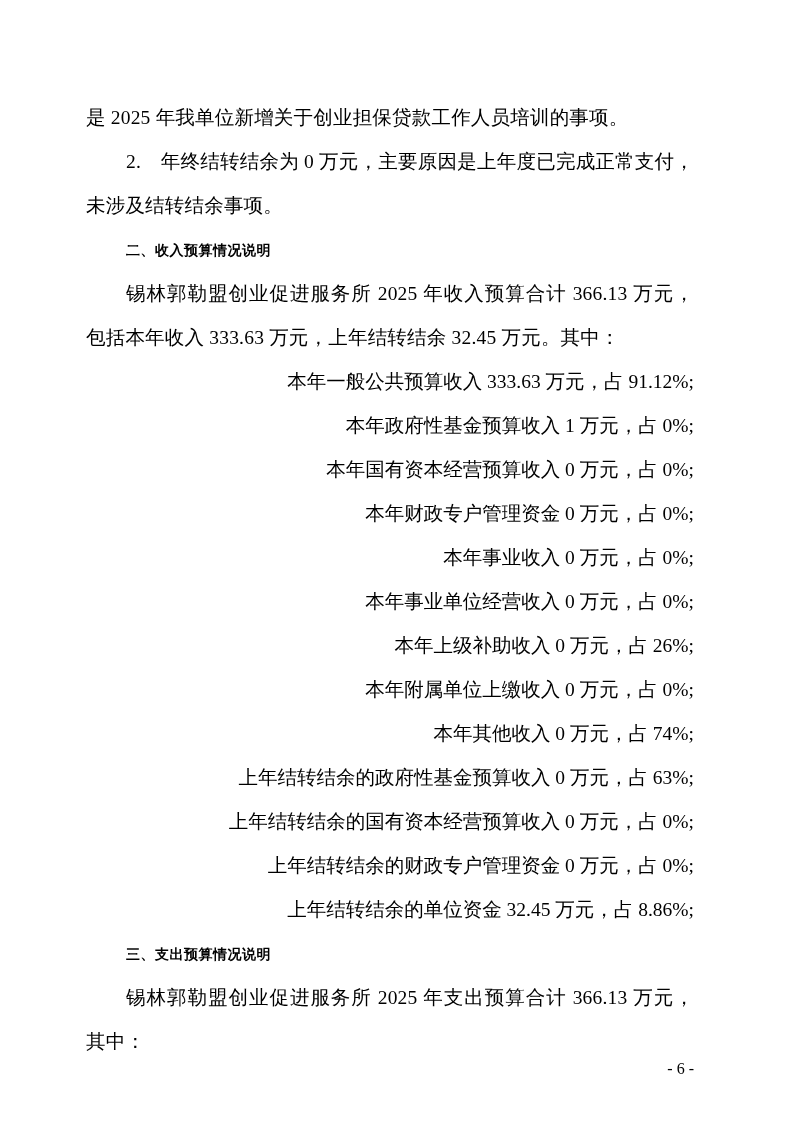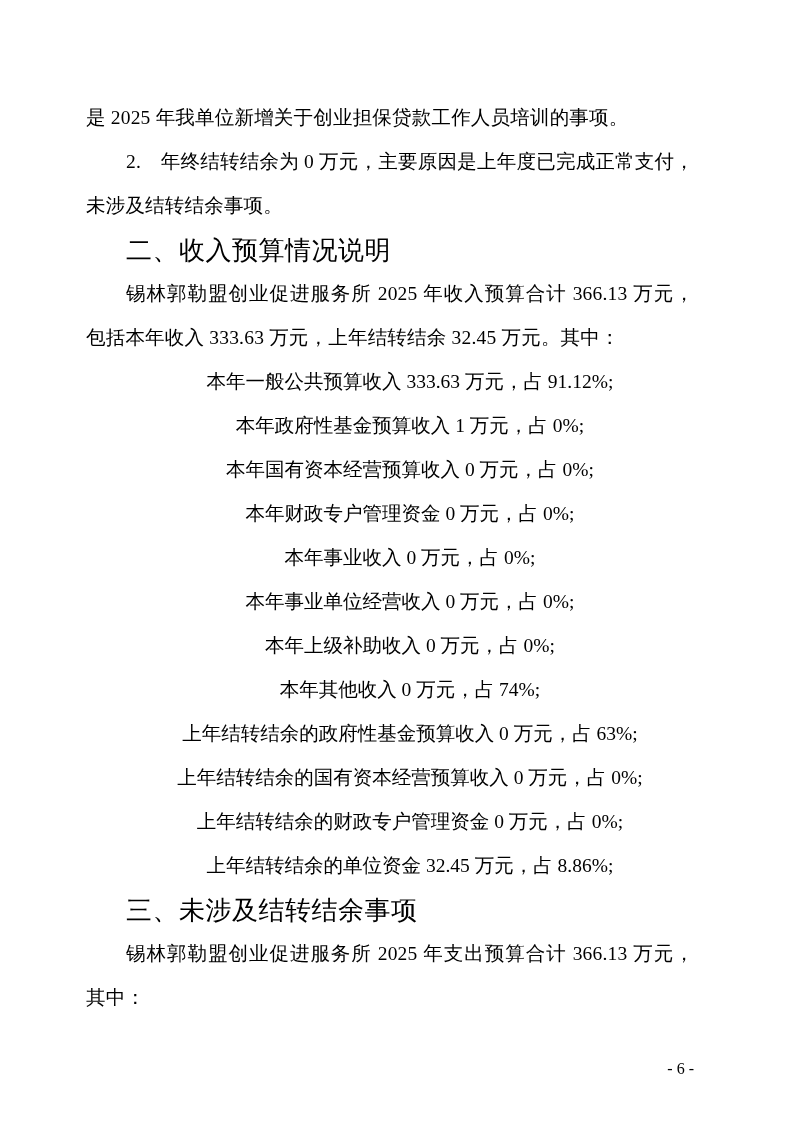--- a/index.html
+++ b/index.html
@@ -29,31 +29,31 @@
     text-align: justify;
     text-justify: inter-ideograph;
     letter-spacing: 0.2px;
   }
   .indent {
     text-indent: 40px;
     font-family: Liberation Serif, serif;
   }
   .heading {
     margin: 0;
-    font-weight: normal;
+    font-weight: bold;
     text-indent: 40px;
-    font-size: 26px;
+    font-size: 14px;
     line-height: 44px;
     font-family: "Liberation Sans", "DejaVu Sans", sans-serif;
     letter-spacing: 0.5px;
   }
   .list-line {
     margin: 0;
     text-indent: 40px;
-    text-align: center;
+    text-align: right;
   }
   .page-number {
     position: absolute;
     right: 86px;
     bottom: 44px;
     font-size: 16px;
     font-family: "Liberation Serif", "DejaVu Serif", serif;
     color: #000000;
   }
 </style>
@@ -70,27 +70,28 @@
     <p class="heading">二、收入预算情况说明</p>
 
     <p class="para indent">锡林郭勒盟创业促进服务所 2025 年收入预算合计 366.13 万元，包括本年收入 333.63 万元，上年结转结余 32.45 万元。其中：</p>
 
     <p class="list-line">本年一般公共预算收入 333.63 万元，占 91.12%;</p>
     <p class="list-line">本年政府性基金预算收入 1 万元，占 0%;</p>
     <p class="list-line">本年国有资本经营预算收入 0 万元，占 0%;</p>
     <p class="list-line">本年财政专户管理资金 0 万元，占 0%;</p>
     <p class="list-line">本年事业收入 0 万元，占 0%;</p>
     <p class="list-line">本年事业单位经营收入 0 万元，占 0%;</p>
-    <p class="list-line">本年上级补助收入 0 万元，占 0%;</p>
+    <p class="list-line">本年上级补助收入 0 万元，占 26%;</p>
+    <p class="list-line">本年附属单位上缴收入 0 万元，占 0%;</p>
     <p class="list-line">本年其他收入 0 万元，占 74%;</p>
     <p class="list-line">上年结转结余的政府性基金预算收入 0 万元，占 63%;</p>
     <p class="list-line">上年结转结余的国有资本经营预算收入 0 万元，占 0%;</p>
     <p class="list-line">上年结转结余的财政专户管理资金 0 万元，占 0%;</p>
     <p class="list-line">上年结转结余的单位资金 32.45 万元，占 8.86%;</p>
 
-    <p class="heading">三、未涉及结转结余事项</p>
+    <p class="heading">三、支出预算情况说明</p>
 
     <p class="para indent">锡林郭勒盟创业促进服务所 2025 年支出预算合计 366.13 万元，其中：</p>
 
   </div>
 
   <div class="page-number">- 6 -</div>
 </div>
 
 </body></html>

